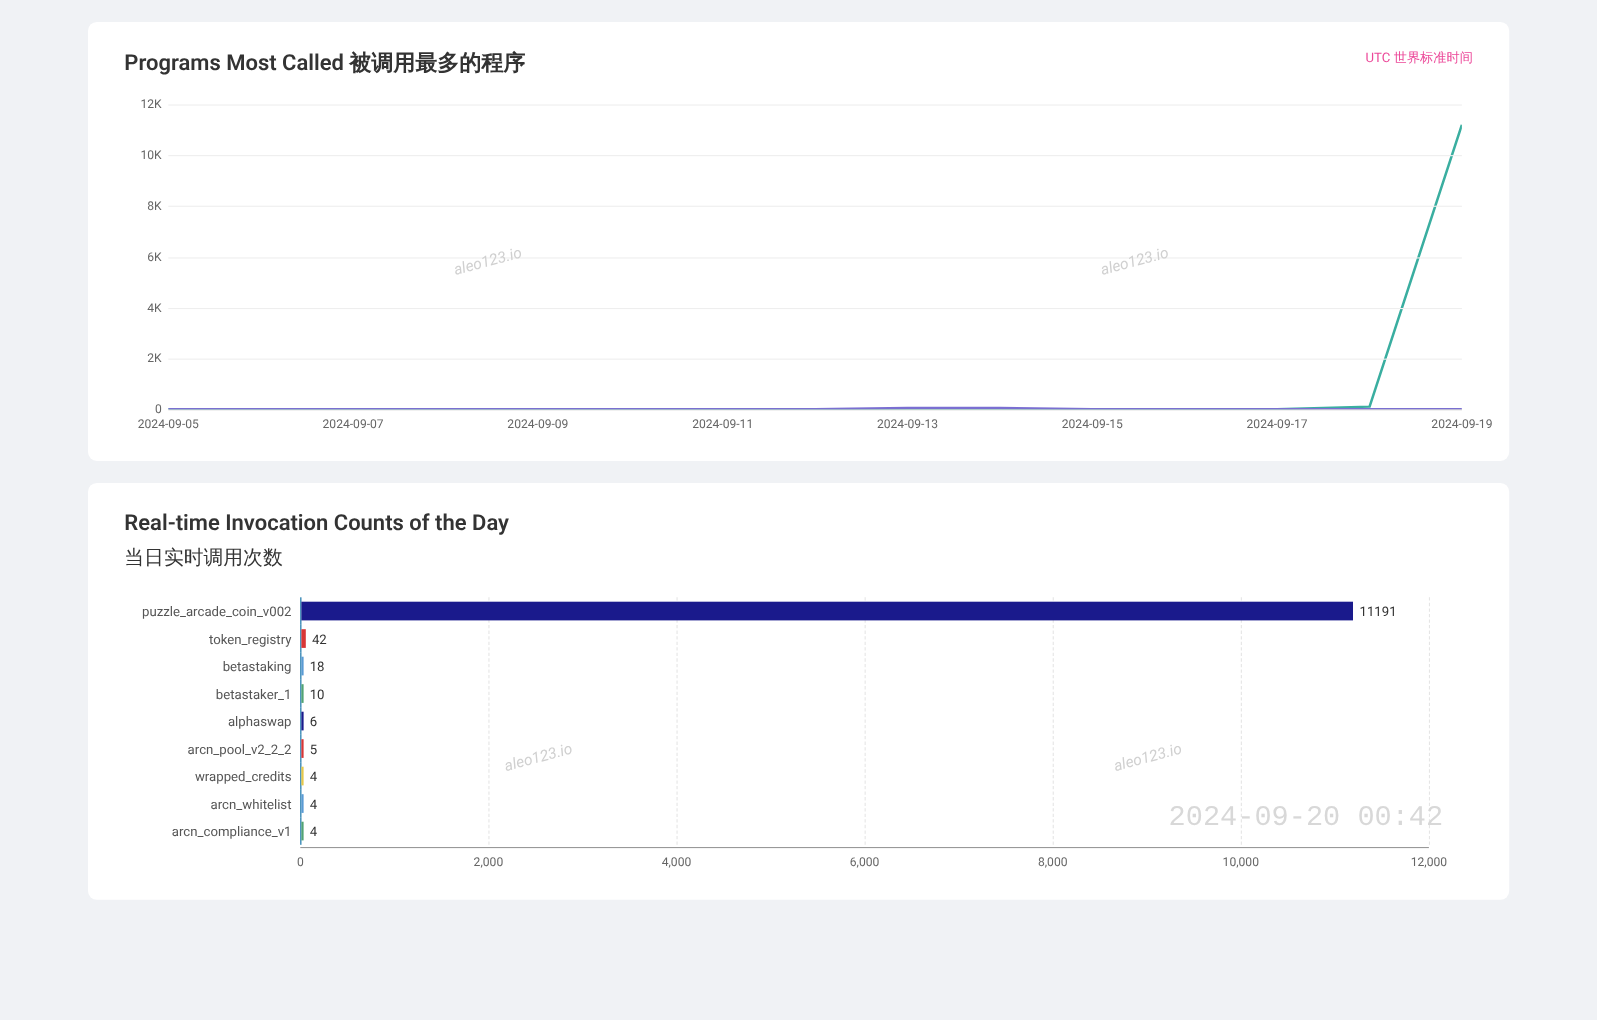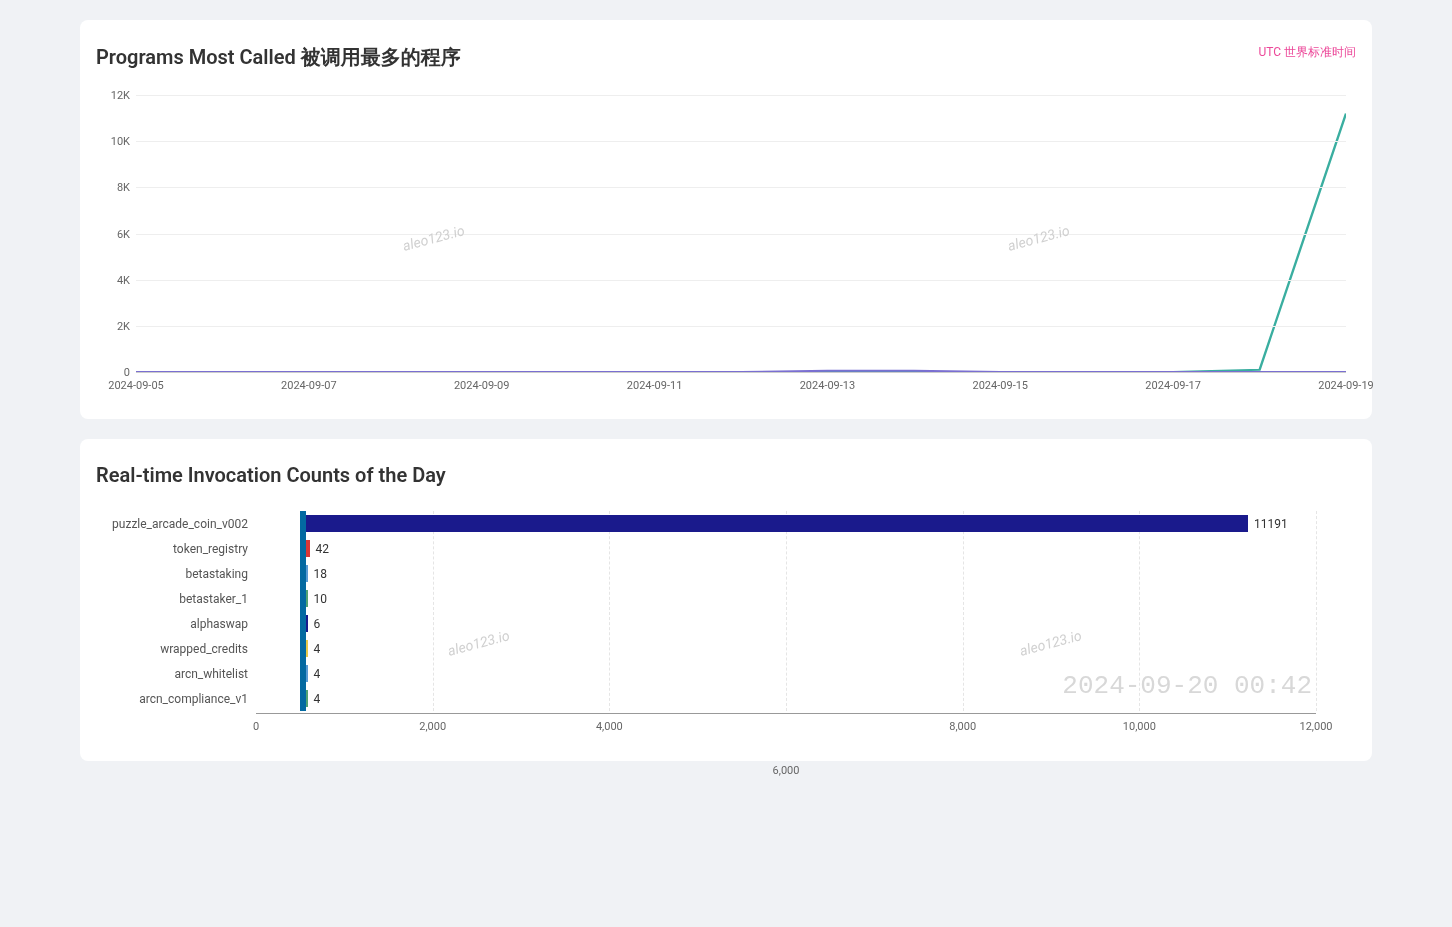--- a/index.html
+++ b/index.html
@@ -5,21 +5,21 @@
   * { box-sizing: border-box; margin: 0; padding: 0; }
   body {
     background: #f0f2f5;
     font-family: -apple-system, BlinkMacSystemFont, "Segoe UI", Roboto, "Helvetica Neue", Arial, sans-serif;
     padding: 20px 80px;
     color: #333;
   }
   .card {
     background: #fff;
     border-radius: 8px;
-    padding: 24px 16px;
+    padding: 24px 33px;
     margin-bottom: 20px;
     position: relative;
   }
   .chart-header {
     display: flex;
     justify-content: space-between;
     align-items: flex-start;
     margin-bottom: 20px;
   }
   .chart-title {
@@ -95,22 +95,21 @@
     right: 100%;
     padding-right: 8px;
     font-size: 12px;
     color: #555;
     white-space: nowrap;
   }
   .bar-track {
     flex: 1;
     height: 100%;
     position: relative;
-    border-left: 6px solid #0369a1;
-    margin-left: 44px;
+    border-left: 1px solid #0369a1;
   }
   .bar-fill {
     position: absolute;
     top: 4px;
     bottom: 4px;
     left: 0;
   }
   .bar-value {
     position: absolute;
     left: 100%;
@@ -194,20 +193,21 @@
         <div class="x-tick" style="left: 85.7143%;">2024-09-17</div>
         <div class="x-tick" style="left: 100%;">2024-09-19</div>
       </div>
     <span class="watermark" style="left:22%; top:45%;">aleo123.io</span>
     <span class="watermark" style="left:72%; top:45%;">aleo123.io</span>
   </div>
 </div>
 
 <div class="card">
   <div class="chart-title">Real-time Invocation Counts of the Day</div>
+  <div class="subtitle">当日实时调用次数</div>
 
   <div class="bar-chart-wrap">
     <div id="bar-rows" style="position: relative;">
         <div style="position: absolute; inset: 0px; pointer-events: none;">
           <div class="bar-grid" style="left: 16.6667%;"></div>
           <div class="bar-grid" style="left: 33.3333%;"></div>
           <div class="bar-grid" style="left: 50%;"></div>
           <div class="bar-grid" style="left: 66.6667%;"></div>
           <div class="bar-grid" style="left: 83.3333%;"></div>
           <div class="bar-grid" style="left: 100%;"></div>
@@ -246,20 +246,28 @@
         </div>
         <div class="bar-row">
           <div class="bar-label">alphaswap</div>
           <div class="bar-track">
             <div class="bar-fill" style="width: 0.15%; background: rgb(26, 26, 140);">
               <div class="bar-value">6</div>
             </div>
           </div>
         </div>
         <div class="bar-row">
+          <div class="bar-label">arcn_pool_v2_2_2</div>
+          <div class="bar-track">
+            <div class="bar-fill" style="width: 0.15%; background: rgb(217, 54, 54);">
+              <div class="bar-value">5</div>
+            </div>
+          </div>
+        </div>
+        <div class="bar-row">
           <div class="bar-label">wrapped_credits</div>
           <div class="bar-track">
             <div class="bar-fill" style="width: 0.15%; background: rgb(230, 200, 74);">
               <div class="bar-value">4</div>
             </div>
           </div>
         </div>
         <div class="bar-row">
           <div class="bar-label">arcn_whitelist</div>
           <div class="bar-track">
@@ -274,21 +282,21 @@
             <div class="bar-fill" style="width: 0.15%; background: rgb(82, 163, 115);">
               <div class="bar-value">4</div>
             </div>
           </div>
         </div>
       </div>
     <div class="bar-x-axis" id="bar-x-axis">
         <div class="bar-x-tick" style="left: 0%;">0</div>
         <div class="bar-x-tick" style="left: 16.6667%;">2,000</div>
         <div class="bar-x-tick" style="left: 33.3333%;">4,000</div>
-        <div class="bar-x-tick" style="left: 50%; margin-top: 44px;">6,000</div>
+        <div class="bar-x-tick" style="left: 50%;">6,000</div>
         <div class="bar-x-tick" style="left: 66.6667%;">8,000</div>
         <div class="bar-x-tick" style="left: 83.3333%;">10,000</div>
         <div class="bar-x-tick" style="left: 100%;">12,000</div>
       </div>
     <span class="watermark" style="left:18%; top:55%;">aleo123.io</span>
     <span class="watermark" style="left:72%; top:55%;">aleo123.io</span>
   </div>
   <div class="timestamp-wm">2024-09-20 00:42</div>
 </div>
 

